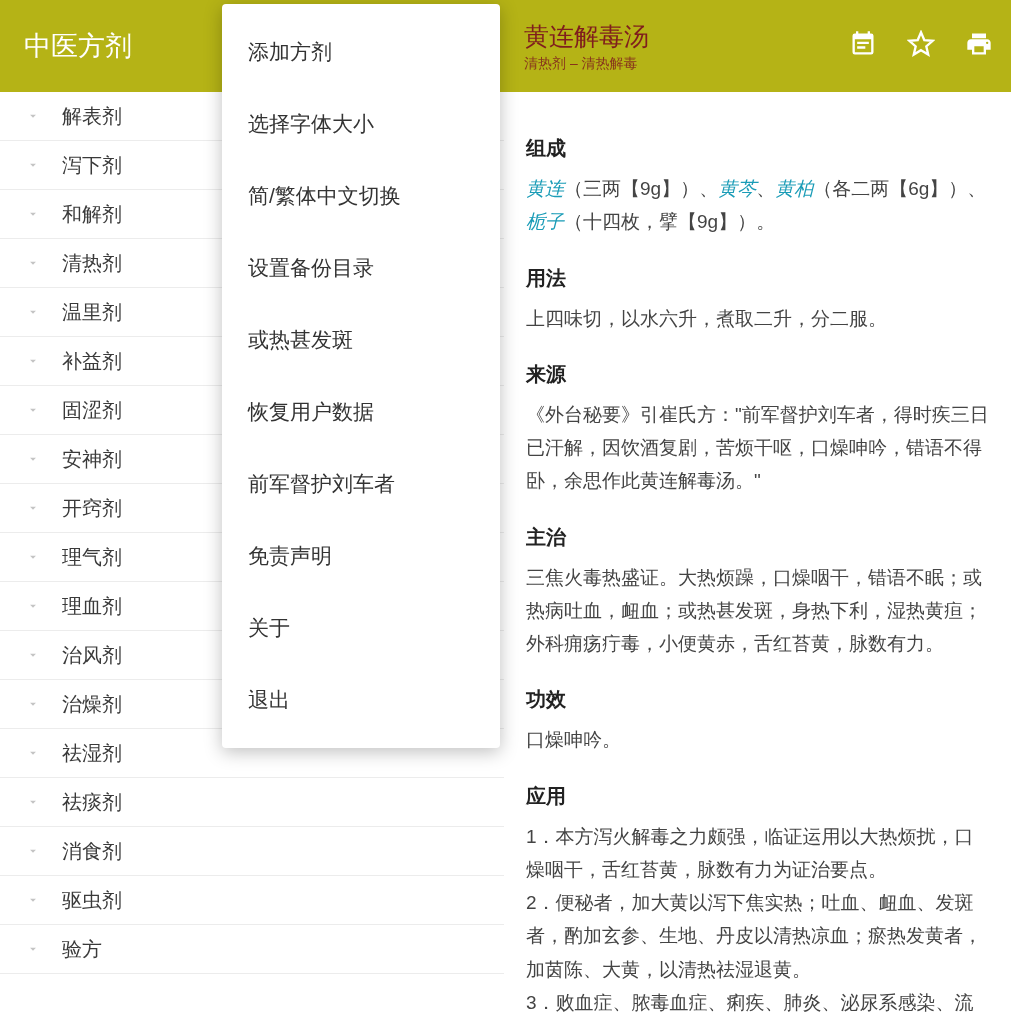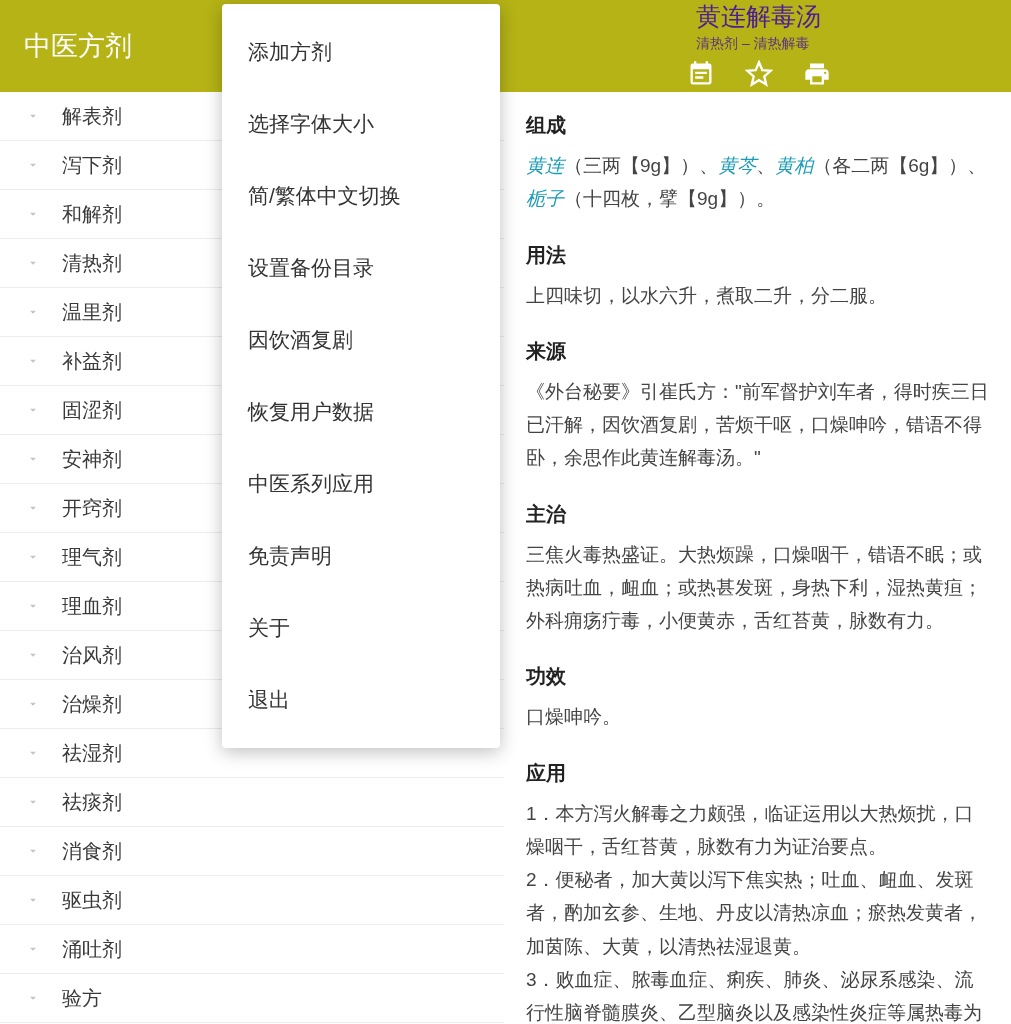--- a/index.html
+++ b/index.html
@@ -20,26 +20,25 @@
   color: #fff;
   height: 92px;
   display: flex;
   align-items: center;
   padding-left: 24px;
   font-size: 27px;
   font-weight: 500;
 }
 .header-right {
   background: #b5b316;
-  color: #4c1d95;
+  color: #7f1d1d;
   height: 92px;
   display: flex;
   align-items: center;
   padding: 0 18px 0 20px;
-  flex-direction: column;
 }
 .header-right-text { flex: 1; }
 .header-right-title { font-size: 25px; font-weight: 500; margin-bottom: 2px; }
 .header-right-sub { font-size: 14px; opacity: 0.85; }
 .header-icons { display: flex; gap: 30px; align-items: center; }
 .header-icons svg { width: 28px; height: 28px; fill: #fff; cursor: pointer; }
 
 .category-list { flex: 1; overflow-y: auto; }
 .category-item {
   display: flex;
@@ -74,21 +73,21 @@
   padding: 12px 0;
 }
 .menu-item {
   padding: 22px 26px;
   font-size: 21px;
   color: #333;
   cursor: pointer;
 }
 
 .content { flex: 1; padding: 20px 22px; overflow-y: auto; color: #333; }
-.section { margin-bottom: 26px; }
+.section { margin-bottom: 26px; margin-top: 23px; }
 .section-title { font-size: 20px; font-weight: 600; margin-bottom: 10px; color: #222; }
 .section-body { font-size: 19px; line-height: 1.75; color: #444; }
 .herb-link { color: #1a9cb7; font-style: italic; }
 </style>
 </head>
 <body>
 
 <div class="container">
   <div class="left-panel">
     <div class="header-left">
@@ -230,40 +229,32 @@
             </svg>
           </span>
           <span>驱虫剂</span>
         </div>
         <div class="category-item">
           <span class="chevron">
             <svg viewBox="0 0 24 24">
               <path d="M7 10l5 5 5-5z"></path>
             </svg>
           </span>
-          <span>涌吐剂</span>
-        </div>
-        <div class="category-item">
-          <span class="chevron">
-            <svg viewBox="0 0 24 24">
-              <path d="M7 10l5 5 5-5z"></path>
-            </svg>
-          </span>
           <span>验方</span>
         </div>
       </div>
 
     <div class="dropdown-menu" id="dropdown-menu">
         <div class="menu-item">添加方剂</div>
         <div class="menu-item">选择字体大小</div>
         <div class="menu-item">简/繁体中文切换</div>
         <div class="menu-item">设置备份目录</div>
-        <div class="menu-item">因饮酒复剧</div>
+        <div class="menu-item">或热甚发斑</div>
         <div class="menu-item">恢复用户数据</div>
-        <div class="menu-item">中医系列应用</div>
+        <div class="menu-item">前军督护刘车者</div>
         <div class="menu-item">免责声明</div>
         <div class="menu-item">关于</div>
         <div class="menu-item">退出</div>
       </div>
   </div>
 
   <div class="right-panel">
     <div class="header-right">
       <div class="header-right-text">
         <div class="header-right-title">黄连解毒汤</div>

